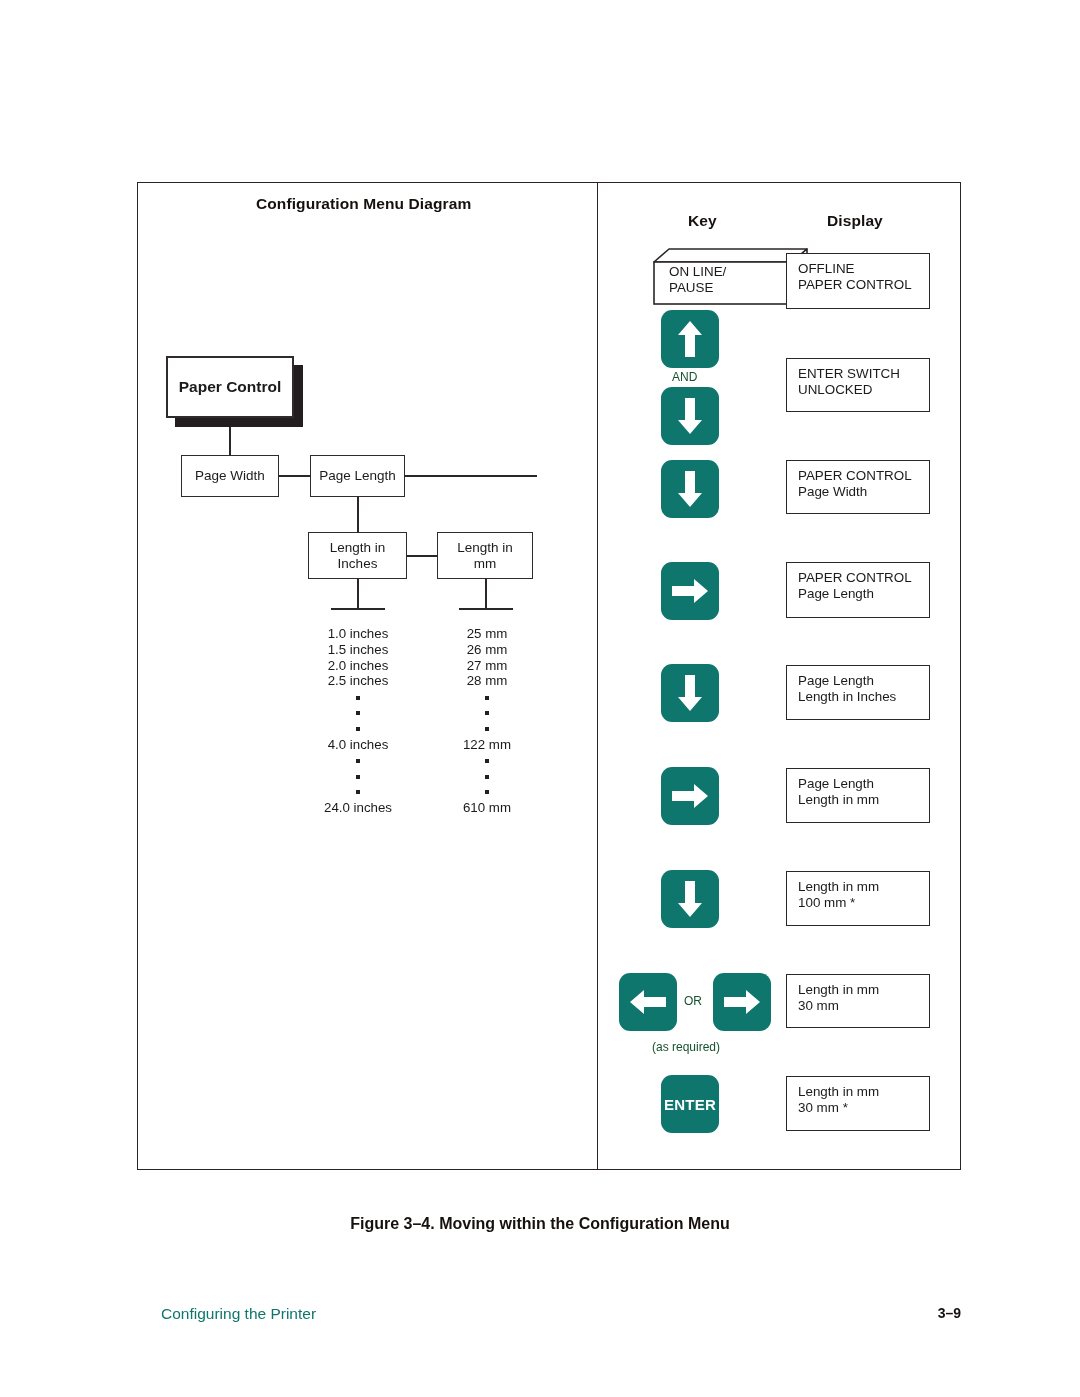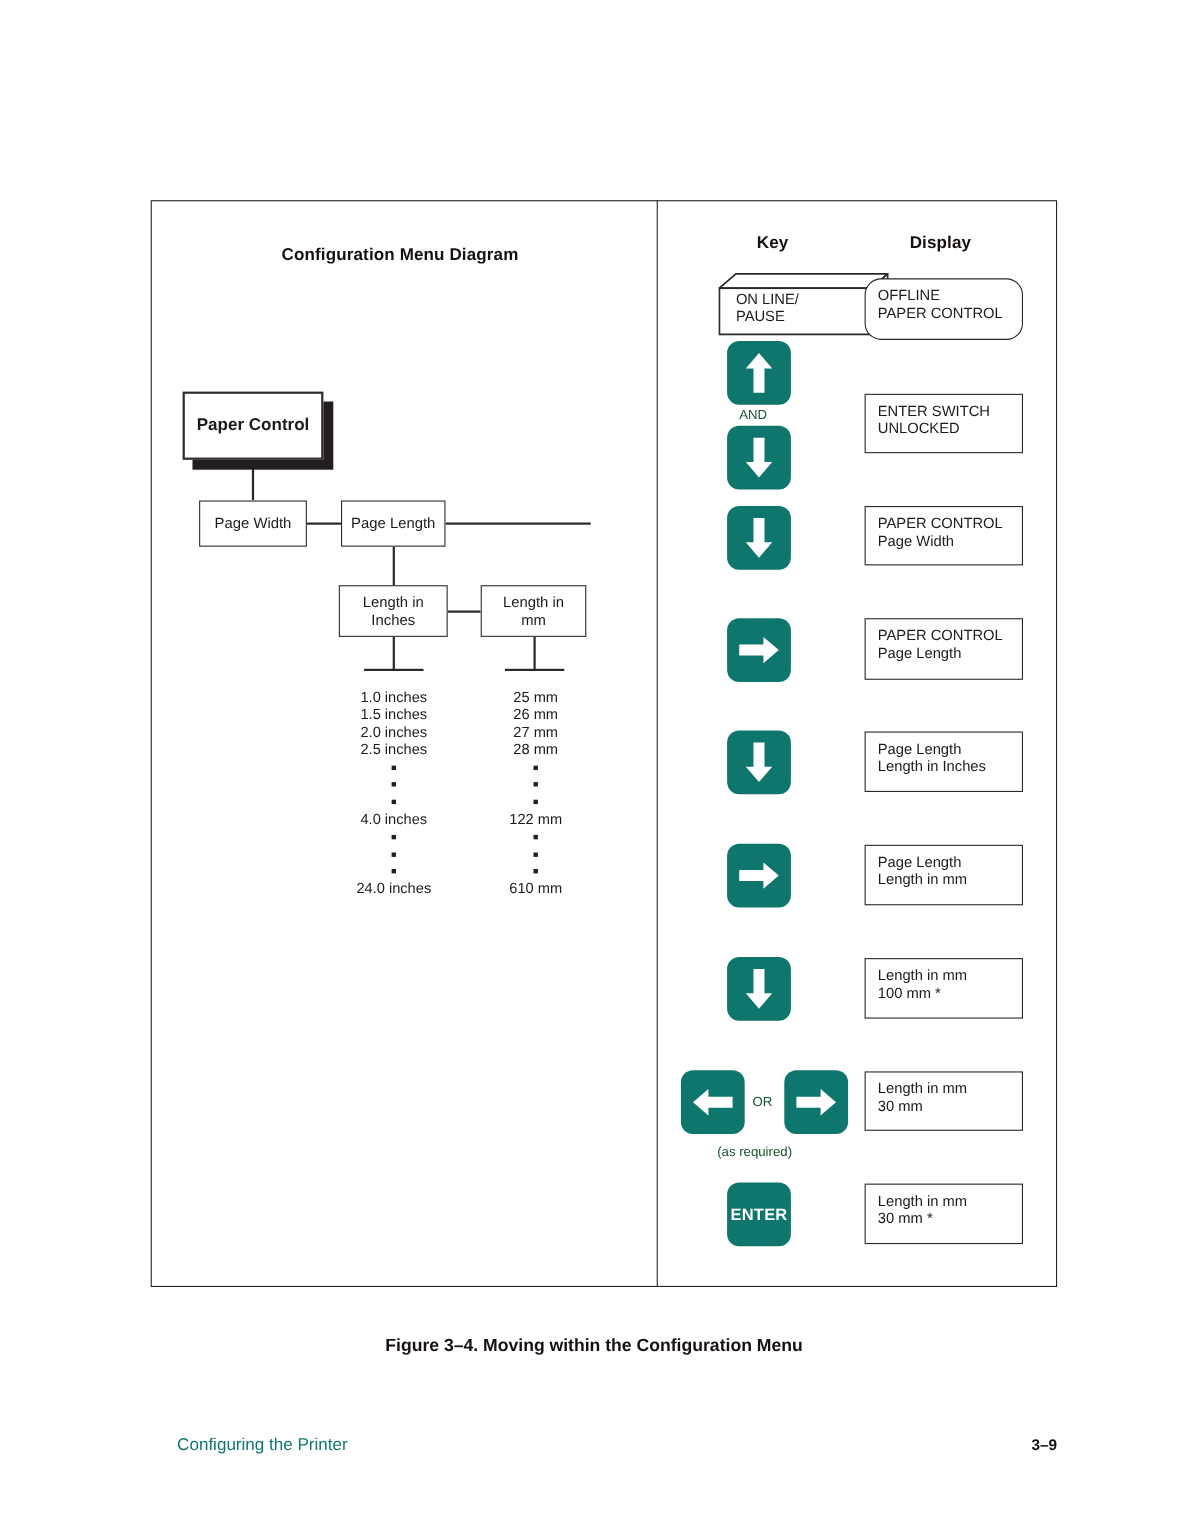--- a/index.html
+++ b/index.html
@@ -37,21 +37,21 @@
 
   
   .col-heading {
     position: absolute;
     font-size: 15.5px;
     font-weight: bold;
     color: #16110f;
     letter-spacing: .1px;
     white-space: nowrap;
   }
-  #diagram-heading { left: 256px; top: 223px; }
+  #diagram-heading { left: 256px; top: 195px; }
   #key-heading     { left: 688px; top: 212px; }
   #display-heading { left: 827px; top: 212px; }
 
   
   .tree-box {
     position: absolute;
     box-sizing: border-box;
     border: 1.5px solid #2f2a2c;
     background: #ffffff;
     display: flex;
@@ -278,21 +278,21 @@
   <svg class="iso-svg" width="155" height="58" viewBox="0 0 155 58">
     <polygon points="1,14 16,1 154,1 139,14" fill="#ffffff" stroke="#2b2628" stroke-width="1.6" stroke-linejoin="round"></polygon>
     <polygon points="139,14 154,1 154,43 139,56" fill="#ffffff" stroke="#2b2628" stroke-width="1.6" stroke-linejoin="round"></polygon>
     <rect x="1" y="14" width="138" height="42" fill="#ffffff" stroke="#2b2628" stroke-width="1.6"></rect>
   </svg>
   <div class="iso-label">
     <span>ON LINE/</span><br>
     <span>PAUSE</span>
   </div>
 </div>
-<div class="display-box" style="left:786px; top:253px; width:144px; height:56px;border-radius:15px;">
+<div class="display-box" style="left:786px; top:253px; width:144px; height:56px;">
   <span>OFFLINE</span><br>
   <span>PAPER CONTROL</span>
 </div>
 
 <div class="key-cell" style="left:661px; top:310px;">
   <div class="keycap">
     <svg width="26" height="38" viewBox="0 0 26 38">
       <polygon points="13,1 25,15 18,15 18,37 8,37 8,15 1,15" fill="#ffffff"></polygon>
     </svg>
   </div>

